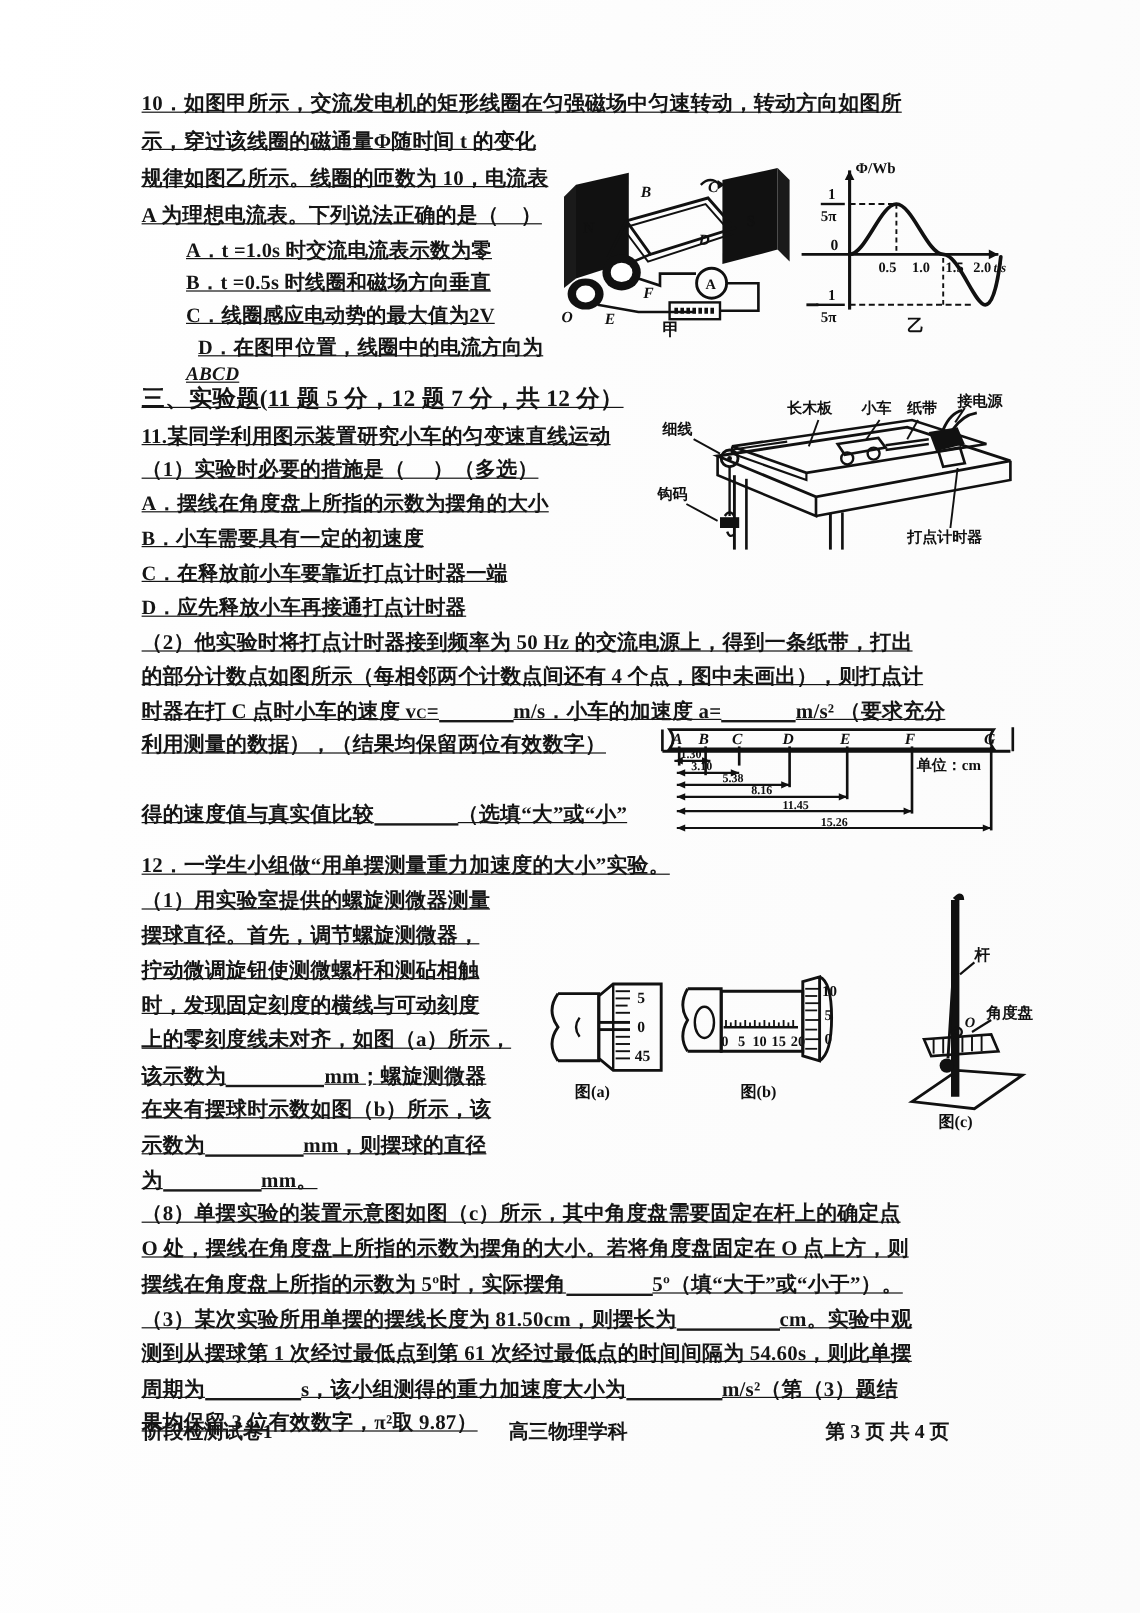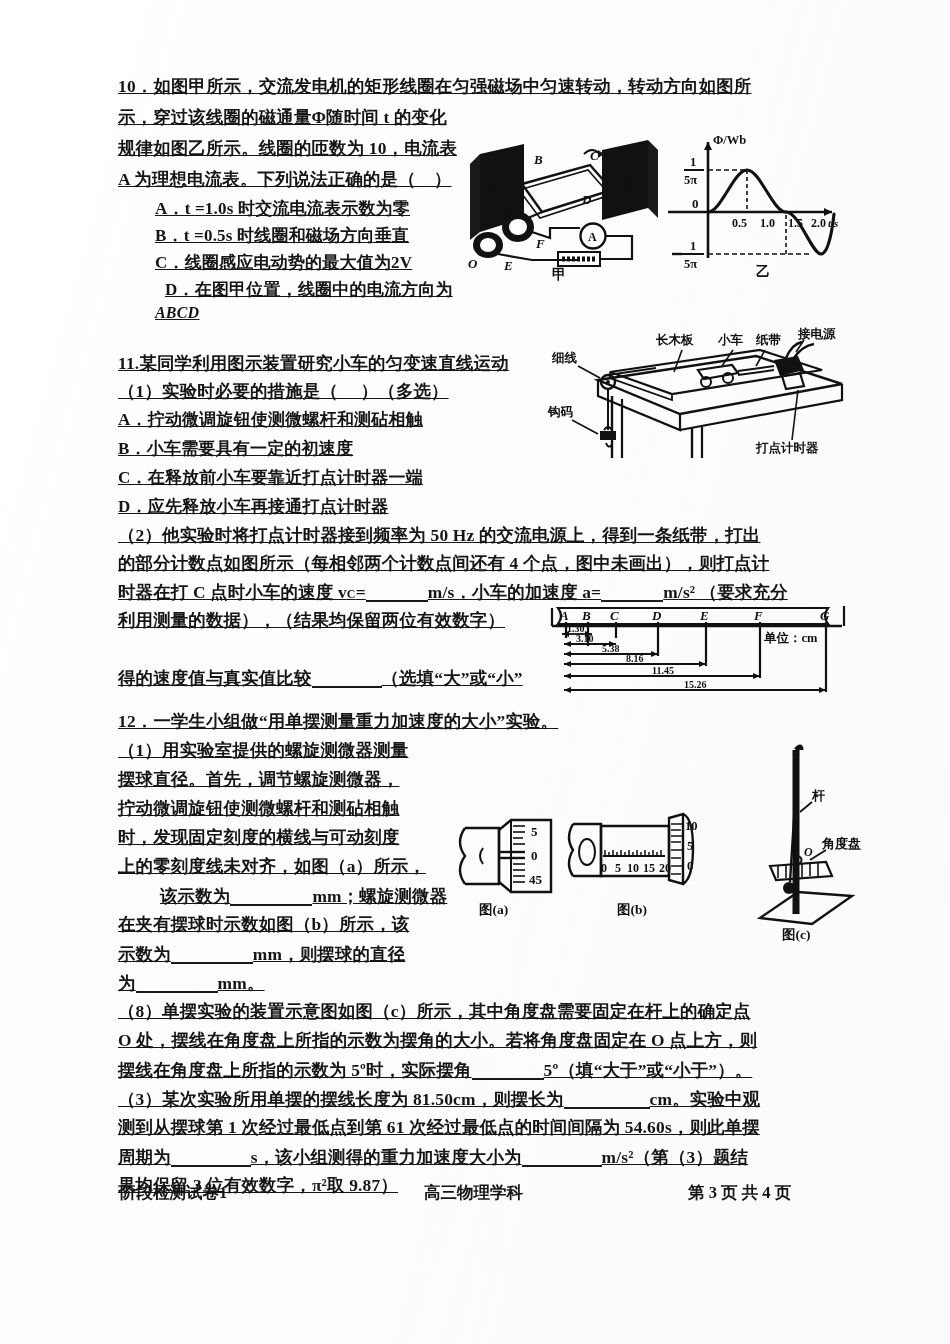--- a/index.html
+++ b/index.html
@@ -181,24 +181,25 @@
       <text class="lbl" x="72" y="99" font-size="12">0.5</text>
       <text class="lbl" x="100" y="99" font-size="12">1.0</text>
       <text class="lbl" x="128" y="99" font-size="12">1.5</text>
       <text class="lbl" x="151" y="99" font-size="12">2.0</text>
       <text class="lbl lbl-i" x="168" y="99" font-size="11">t/s</text>
 
       <text class="lbl" x="96" y="148" font-size="14">乙</text>
     </svg>
   </div>
 
+  <div class="txt sec-head" style="left:118px; top:323px;">三、实验题(11 题 5 分，12 题 7 分，共 12 分）</div>
 
   <div class="txt body-line" style="left:118px; top:355px;">11.某同学利用图示装置研究小车的匀变速直线运动</div>
   <div class="txt body-line" style="left:118px; top:383px;">（1）实验时必要的措施是（     ）（多选）</div>
-  <div class="txt opt-line" style="left:118px; top:411px;">A．拧动微调旋钮使测微螺杆和测砧相触</div>
+  <div class="txt opt-line" style="left:118px; top:411px;">A．摆线在角度盘上所指的示数为摆角的大小</div>
   <div class="txt opt-line" style="left:118px; top:440px;">B．小车需要具有一定的初速度</div>
   <div class="txt opt-line" style="left:118px; top:469px;">C．在释放前小车要靠近打点计时器一端</div>
   <div class="txt opt-line" style="left:118px; top:498px;">D．应先释放小车再接通打点计时器</div>
 
   <div class="txt body-line" style="left:118px; top:527px;">（2）他实验时将打点计时器接到频率为 50 Hz 的交流电源上，得到一条纸带，打出</div>
   <div class="txt body-line" style="left:118px; top:555px;">的部分计数点如图所示（每相邻两个计数点间还有 4 个点，图中未画出），则打点计</div>
 
   <div class="txt body-line" style="left:118px; top:583px;"><span>时器在打 C 点时小车的速度 v</span><span style="font-size:12px;">C</span><span>=</span><span class="blank" style="width:62px;"></span><span>m/s．小车的加速度 a=</span><span class="blank" style="width:62px;"></span><span>m/s² （要求充分</span></div>
 
   <div class="txt body-line" style="left:118px; top:612px;">利用测量的数据），（结果均保留两位有效数字）</div>
@@ -313,21 +314,21 @@
       <text class="lbl" x="216" y="38" font-size="12.5">单位：cm</text>
     </svg>
   </div>
 
   <div class="txt body-line" style="left:118px; top:713px;">12．一学生小组做“用单摆测量重力加速度的大小”实验。</div>
   <div class="txt body-line" style="left:118px; top:742px;">（1）用实验室提供的螺旋测微器测量</div>
   <div class="txt body-line" style="left:118px; top:771px;">摆球直径。首先，调节螺旋测微器，</div>
   <div class="txt body-line" style="left:118px; top:800px;">拧动微调旋钮使测微螺杆和测砧相触</div>
   <div class="txt body-line" style="left:118px; top:829px;">时，发现固定刻度的横线与可动刻度</div>
   <div class="txt body-line" style="left:118px; top:858px;">上的零刻度线未对齐，如图（a）所示，</div>
-  <div class="txt body-line" style="left:118px; top:887px;margin-left:42px;"><span>该示数为</span><span class="blank" style="width:82px;"></span><span>mm；螺旋测微器</span></div>
+  <div class="txt body-line" style="left:118px; top:887px;"><span>该示数为</span><span class="blank" style="width:82px;"></span><span>mm；螺旋测微器</span></div>
   <div class="txt body-line" style="left:118px; top:916px;">在夹有摆球时示数如图（b）所示，该</div>
   <div class="txt body-line" style="left:118px; top:945px;"><span>示数为</span><span class="blank" style="width:82px;"></span><span>mm，则摆球的直径</span></div>
   <div class="txt body-line" style="left:118px; top:974px;"><span>为</span><span class="blank" style="width:82px;"></span><span>mm。</span></div>
 
   <div class="txt body-line" style="left:118px; top:1003px;">（8）单摆实验的装置示意图如图（c）所示，其中角度盘需要固定在杆上的确定点</div>
   <div class="txt body-line" style="left:118px; top:1032px;">O 处，摆线在角度盘上所指的示数为摆角的大小。若将角度盘固定在 O 点上方，则</div>
   <div class="txt body-line" style="left:118px; top:1061px;"><span>摆线在角度盘上所指的示数为 5º时，实际摆角</span><span class="blank" style="width:72px;"></span><span>5º（填“大于”或“小于”）。</span></div>
 
   <div class="txt body-line" style="left:118px; top:1090px;"><span>（3）某次实验所用单摆的摆线长度为 81.50cm，则摆长为</span><span class="blank" style="width:86px;"></span><span>cm。实验中观</span></div>
   <div class="txt body-line" style="left:118px; top:1119px;">测到从摆球第 1 次经过最低点到第 61 次经过最低点的时间间隔为 54.60s，则此单摆</div>

